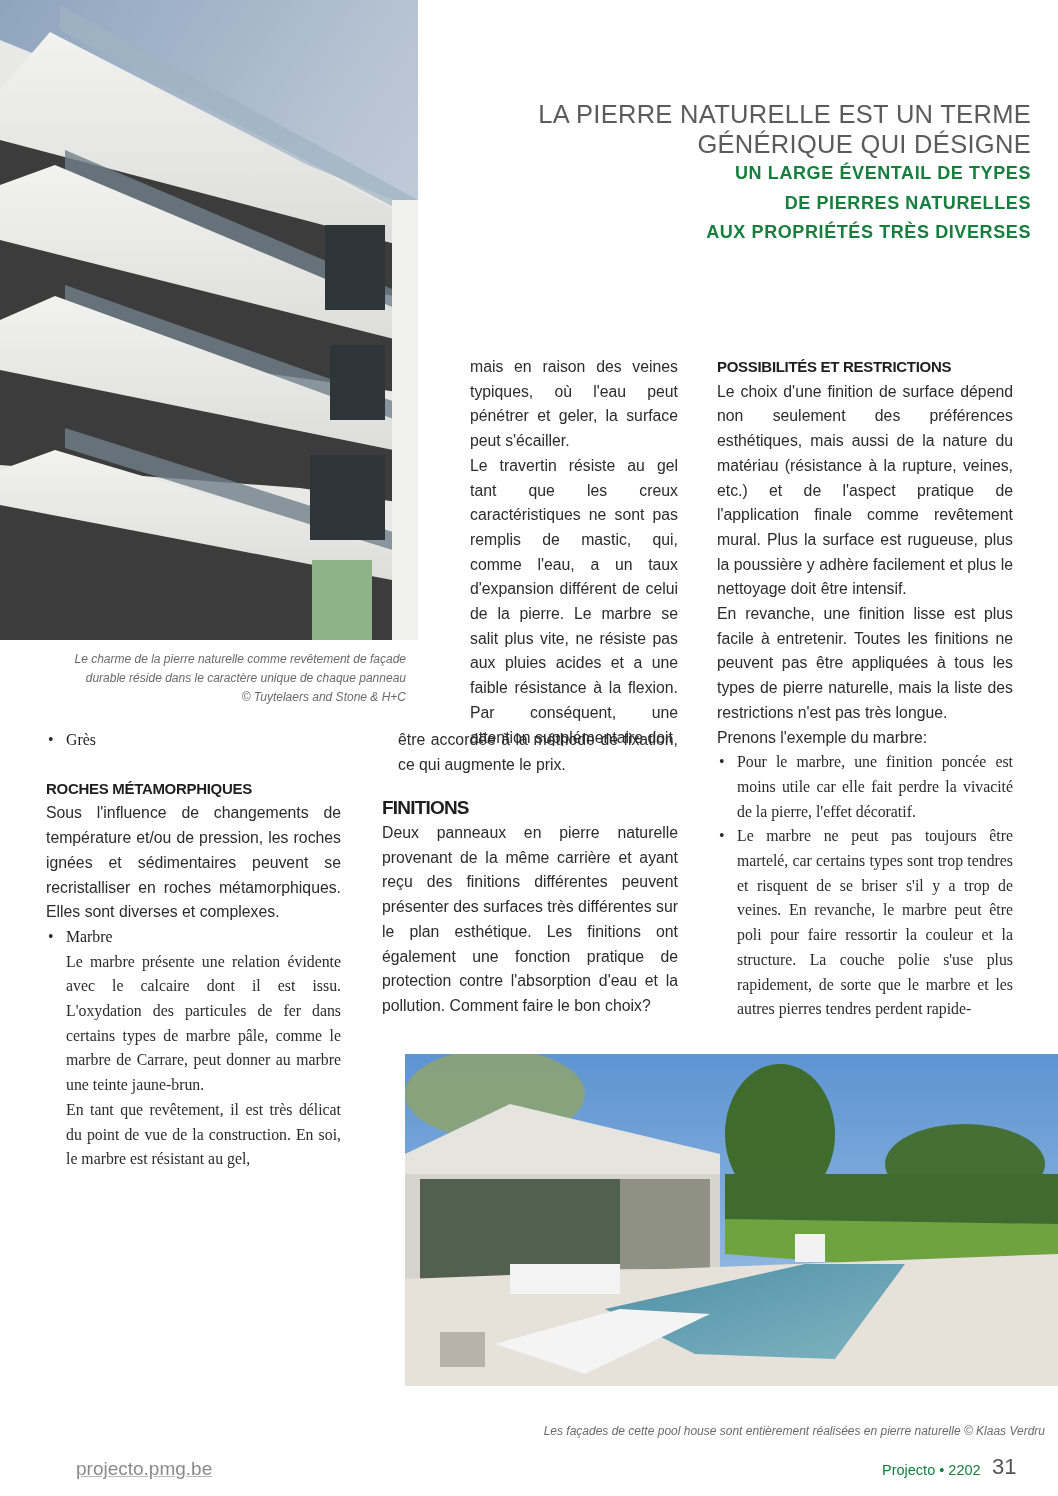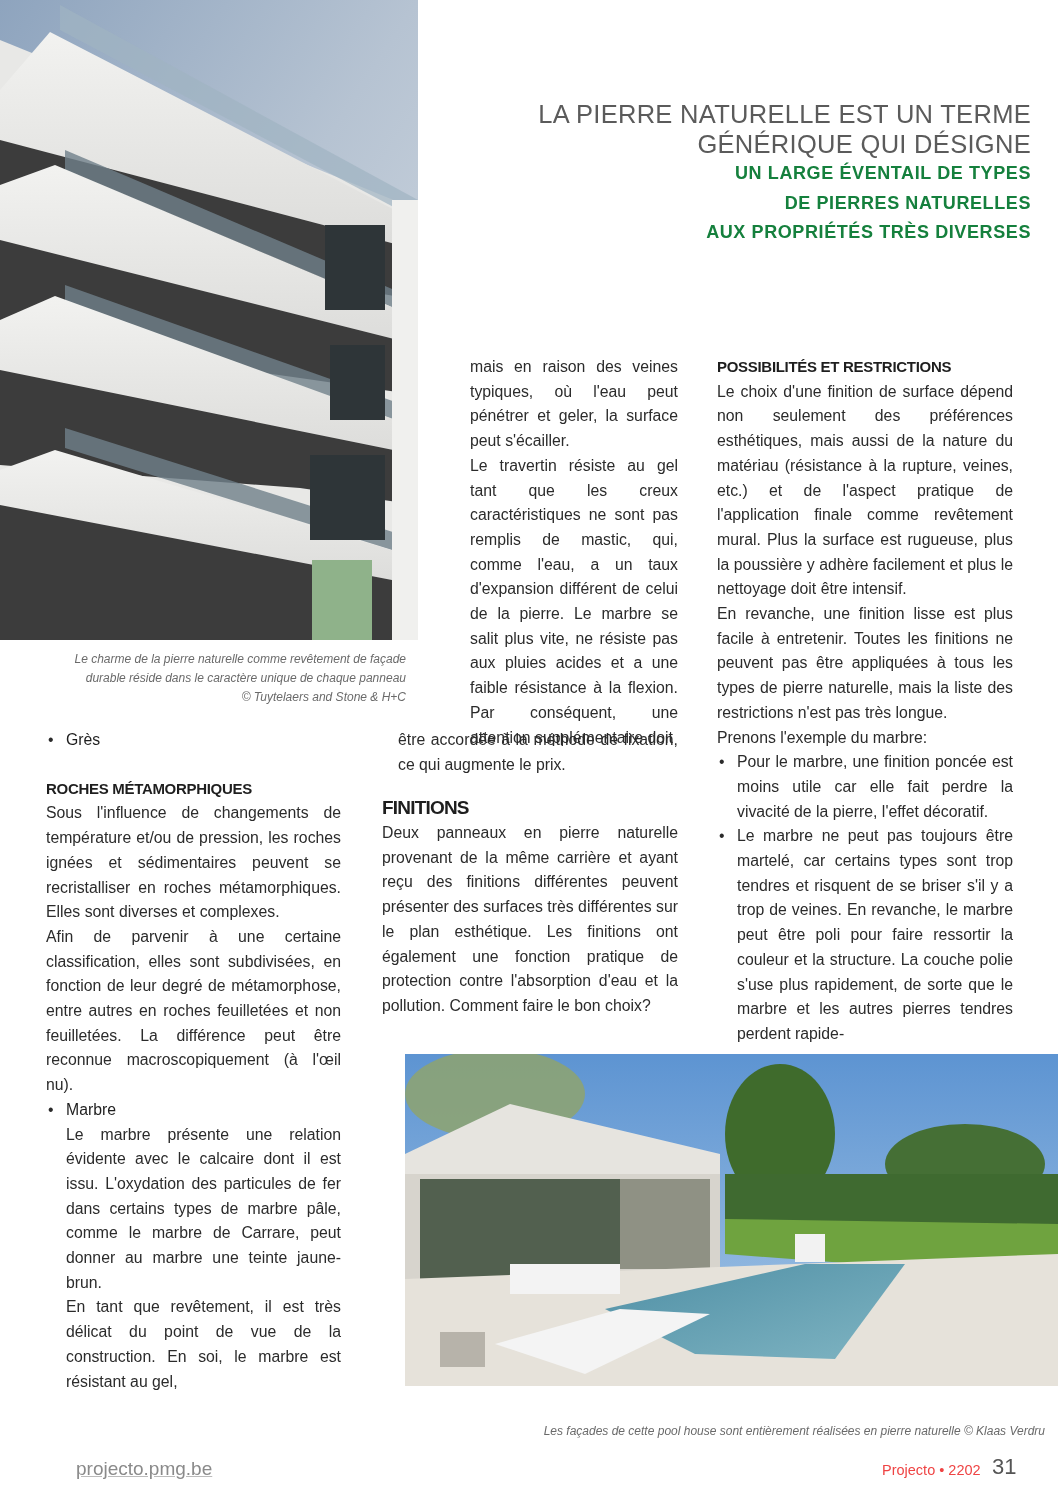--- a/index.html
+++ b/index.html
@@ -16,40 +16,40 @@
   .headline { left: 471px; top: 100px; width: 560px; line-height: 29.5px; }
   .headline .light { font-size: 25.5px; color: #5b5b5b; letter-spacing: 0.3px; display: block; font-weight: normal; }
   .headline .bold { font-size: 18px; color: #15803d; font-weight: bold; display: block; letter-spacing: 0.6px; }
 
   
   .txt { font-size: 15.8px; line-height: 24.7px; color: #2b2b2b; text-align: justify; }
   .txt p { margin: 0; }
   .h { font-size: 15px; font-weight: bold; color: #1e1e1e; letter-spacing: -0.3px; margin: 0; line-height: 24.7px; }
   .h-big { font-size: 19px; font-weight: bold; letter-spacing: -0.8px; line-height: 26px; margin: 0; color: #1e1e1e; }
   .caption { font-size: 12px; line-height: 19px; font-style: italic; color: #6a6a6a; }
-  .bullet { position: relative; padding-left: 20px; }
+  .bullet { position: relative; padding-left: 20px; font-family: Liberation Serif, serif; }
   .bullet::before { content: "•"; position: absolute; left: 2px; top: 0; }
   .bullet-title { font-size: 15.8px; line-height: 24.7px; color: #1e1e1e; }
 
   
   .col-left-caption { left: 46px; top: 650px; width: 360px; }
   .col1 { left: 46px; top: 728px; width: 295px; }
   .col2a { left: 470px; top: 355px; width: 208px; }
   .col2b { left: 398px; top: 728px; width: 280px; }
   .col2c { left: 382px; top: 795px; width: 296px; }
   .col3 { left: 717px; top: 355px; width: 296px; }
 
   
   .photo-pool { left: 405px; top: 1054px; width: 653px; height: 332px; overflow: hidden; background: #79a9dc; }
   .photo-pool svg { width: 100%; height: 100%; display: block; }
   .pool-caption { left: 405px; top: 1424px; width: 640px; font-size: 12px; font-style: italic; color: #6a6a6a; white-space: nowrap; }
 
   
   .footer-url { left: 52px; top: 1458px; font-size: 19px; color: #8a8a8a; text-decoration: underline; text-decoration-color: #bbb; margin-left: 24px; }
-  .footer-mag { left: 882px; top: 1462px; font-size: 14.5px; color: #ef4444; }
+  .footer-mag { left: 882px; top: 1462px; font-size: 14.5px; color: #15803d; }
   .footer-page { left: 992px; top: 1454px; font-size: 22px; color: #555; }
 </style>
 </head>
 <body>
 
 <div class="abs photo-building">
   <svg viewBox="0 0 418 640" preserveAspectRatio="none">
     <defs>
       <linearGradient id="sky" x1="0" y1="0" x2="1" y2="1">
         <stop offset="0" stop-color="#8ea4be"></stop>
@@ -102,21 +102,20 @@
   <span class="bold">AUX PROPRIÉTÉS TRÈS DIVERSES</span>
 </div>
 
 <div class="abs txt col1">
   <div class="bullet">
     <div class="bullet-title">Grès</div>
   </div>
   <div style="height:24px"></div>
   <h3 class="h">ROCHES MÉTAMORPHIQUES</h3>
   <p>Sous l'influence de changements de température et/ou de pression, les roches ignées et sédimentaires peuvent se recristalliser en roches métamorphiques. Elles sont diverses et complexes.</p>
-  <p>Afin de parvenir à une certaine classification, elles sont subdivisées, en fonction de leur degré de métamorphose, entre autres en roches feuilletées et non feuilletées. La différence peut être reconnue macroscopiquement (à l'œil nu).</p>
   <div class="bullet">
     <div class="bullet-title">Marbre</div>
     <p>Le marbre présente une relation évidente avec le calcaire dont il est issu. L'oxydation des particules de fer dans certains types de marbre pâle, comme le marbre de Carrare, peut donner au marbre une teinte jaune-brun.</p>
     <p>En tant que revêtement, il est très délicat du point de vue de la construction. En soi, le marbre est résistant au gel,</p>
   </div>
 </div>
 
 <div class="abs txt col2a">
   <p>mais en raison des veines typiques, où l'eau peut pénétrer et geler, la surface peut s'écailler.</p>
   <p>Le travertin résiste au gel tant que les creux caractéristiques ne sont pas remplis de mastic, qui, comme l'eau, a un taux d'expansion différent de celui de la pierre. Le marbre se salit plus vite, ne résiste pas aux pluies acides et a une faible résistance à la flexion. Par conséquent, une attention supplémentaire doit</p>

